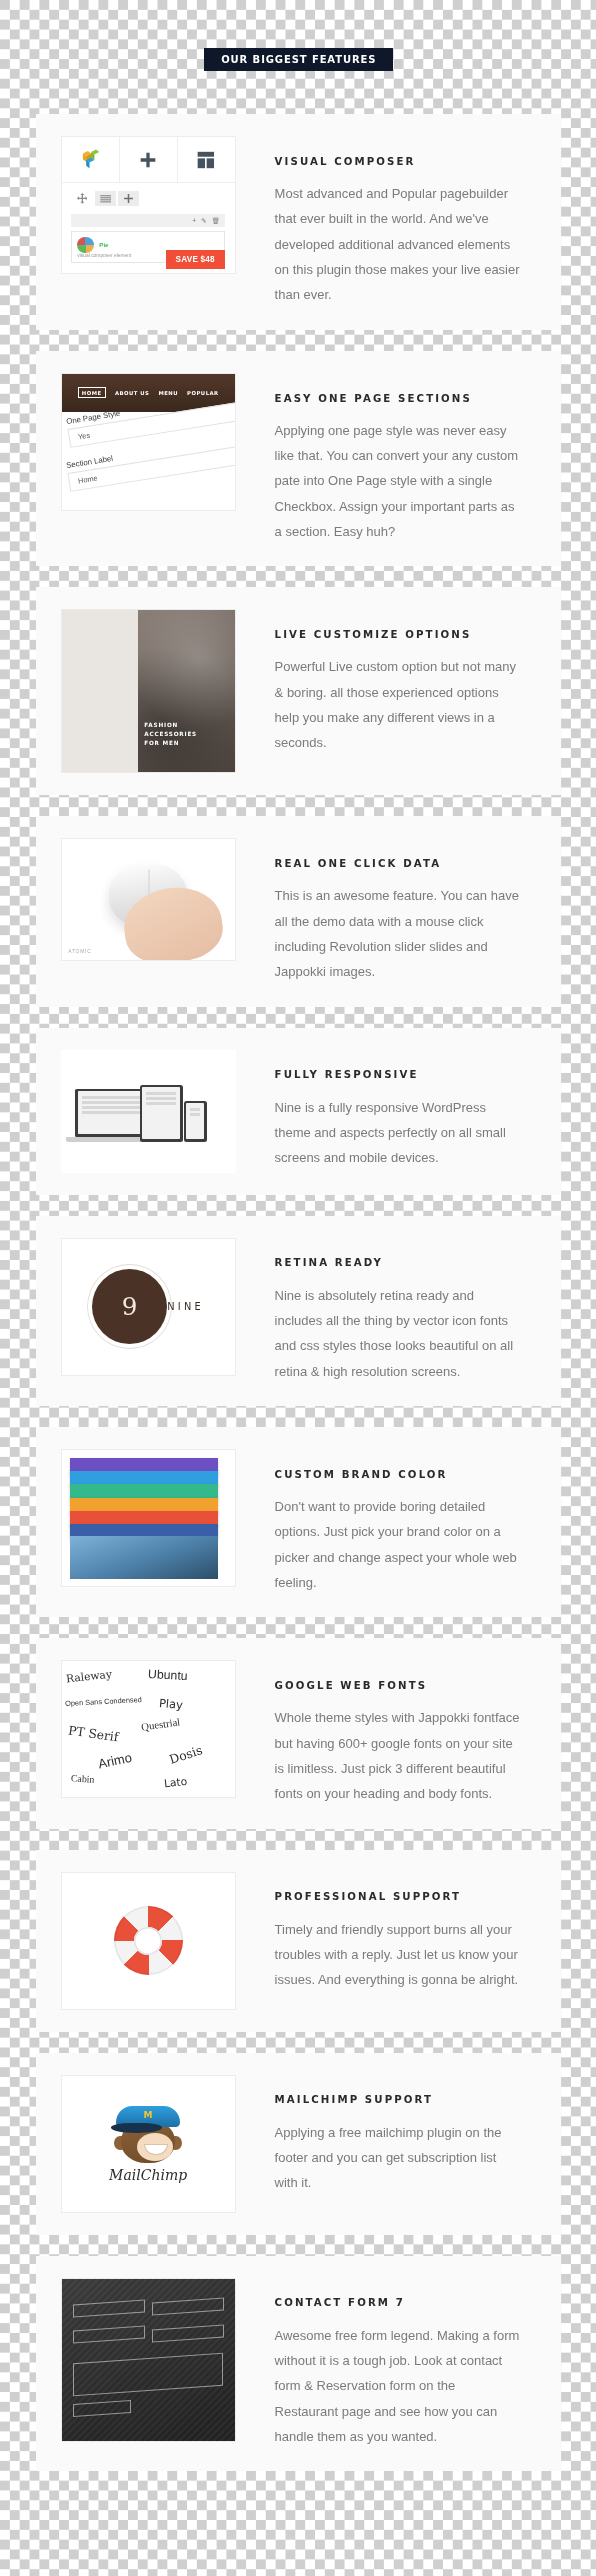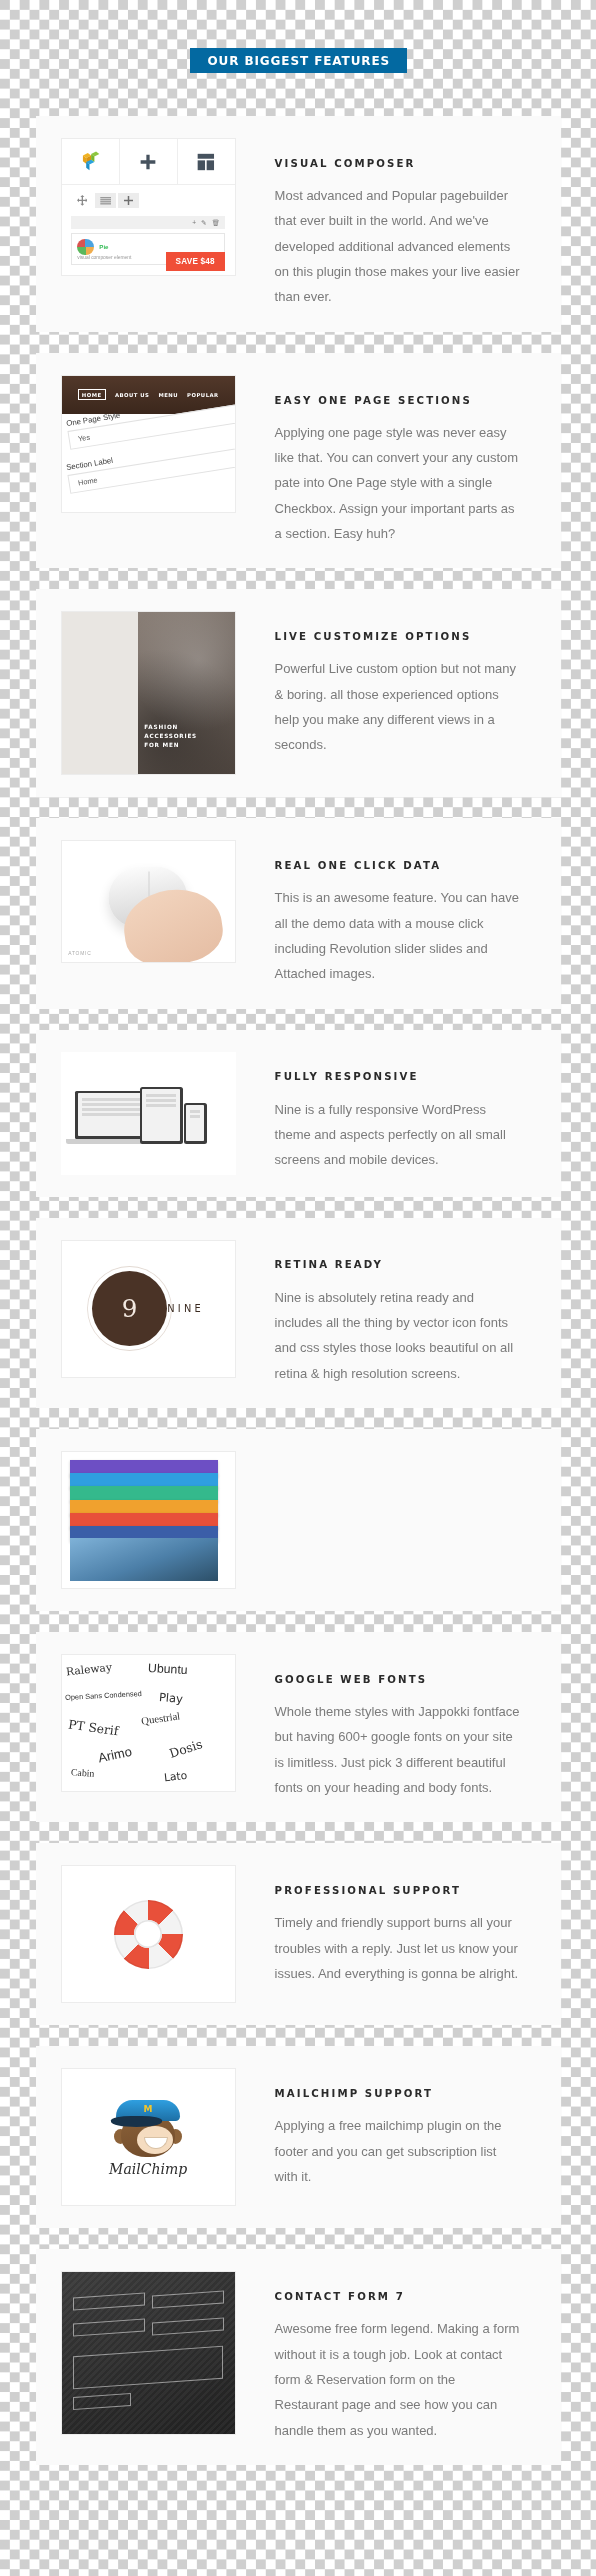--- a/index.html
+++ b/index.html
@@ -13,23 +13,23 @@
   }
 
   .page { width: 597px; padding-bottom: 16.4px; }
 
   
   .badge-wrap {
     display: flex; justify-content: center;
     padding-top: 48px; padding-bottom: 43px;
   }
   .section-badge {
-    background: #0369a1;
+    background: #0f172a;
     color: #ffffff;
-    font-size: 12px;
+    font-size: 10px;
     font-weight: 700;
     letter-spacing: 0.9px;
     padding: 6.6px 16.4px 6.6px 17px;
     line-height: 1;
     white-space: nowrap;
     font-family: "DejaVu Sans", sans-serif;
   }
 
   
   .card {
@@ -443,21 +443,21 @@
   <div class="card">
     <div class="card-media short">
       <div class="mouse-scene">
         <div class="mouse-body"></div>
         <div class="hand"></div>
         <div class="mouse-label">ATOMIC</div>
       </div>
     </div>
     <div class="card-body">
       <div class="card-title">REAL ONE CLICK DATA</div>
-      <div class="card-text">This is an awesome feature. You can have all the demo data with a mouse click including Revolution slider slides and Attached images.</div>
+      <div class="card-text">This is an awesome feature. You can have all the demo data with a mouse click including Revolution slider slides and Jappokki images.</div>
     </div>
   </div>
 
   <div class="card">
     <div class="card-media short nopad">
       <div class="resp">
         <div class="dev laptop">
           <div class="scr">
             <div class="mini-bars">
                 <i></i>
@@ -509,20 +509,24 @@
     <div class="card-media">
       <div class="brand">
         <div class="brand-card" style="top:8.2px;  background:#6d4fc4;"></div>
         <div class="brand-card" style="top:21px;  background:#2f9fe0;"></div>
         <div class="brand-card" style="top:34px;  background:#34b98c;"></div>
         <div class="brand-card" style="top:48px;  background:#f0a12e;"></div>
         <div class="brand-card" style="top:61px;  background:#e8503a;"></div>
         <div class="brand-card" style="top:74px;  background:#3b5ea8;"></div>
         <div class="brand-photo"></div>
       </div>
+    </div>
+    <div class="card-body">
+      <div class="card-title">CUSTOM BRAND COLOR</div>
+      <div class="card-text">Don't want to provide boring detailed options. Just pick your brand color on a picker and change aspect your whole web feeling.</div>
     </div>
   </div>
 
   <div class="card">
     <div class="card-media">
       <div class="fonts">
         <span style="left:4.9px;  top:8.2px;  font-size:10.7px; transform:rotate(-6deg);  font-family:'DejaVu Serif',serif;">Raleway</span>
         <span style="left:86px;top:6.6px;   font-size:12.3px; transform:rotate(3deg);   font-family:'Liberation Sans',sans-serif;">Ubuntu</span>
         <span style="left:3.3px;  top:36px;  font-size:7.4px;  transform:rotate(-3deg);  font-family:'Liberation Sans',sans-serif;">Open Sans Condensed</span>
         <span style="left:97px;top:36px;  font-size:11.5px; transform:rotate(5deg);   font-family:'DejaVu Sans',sans-serif;">Play</span>

